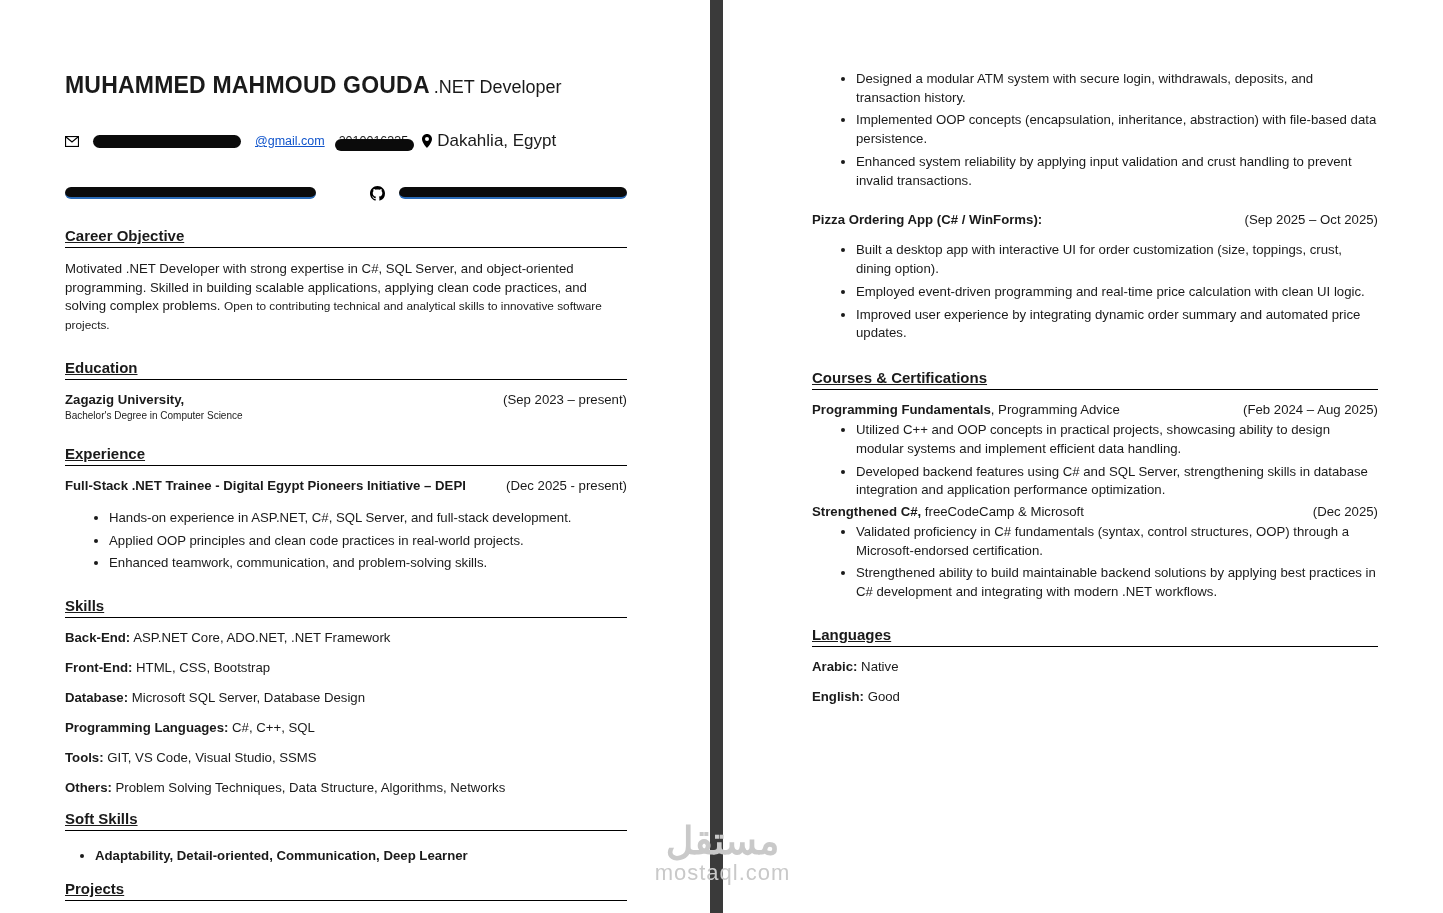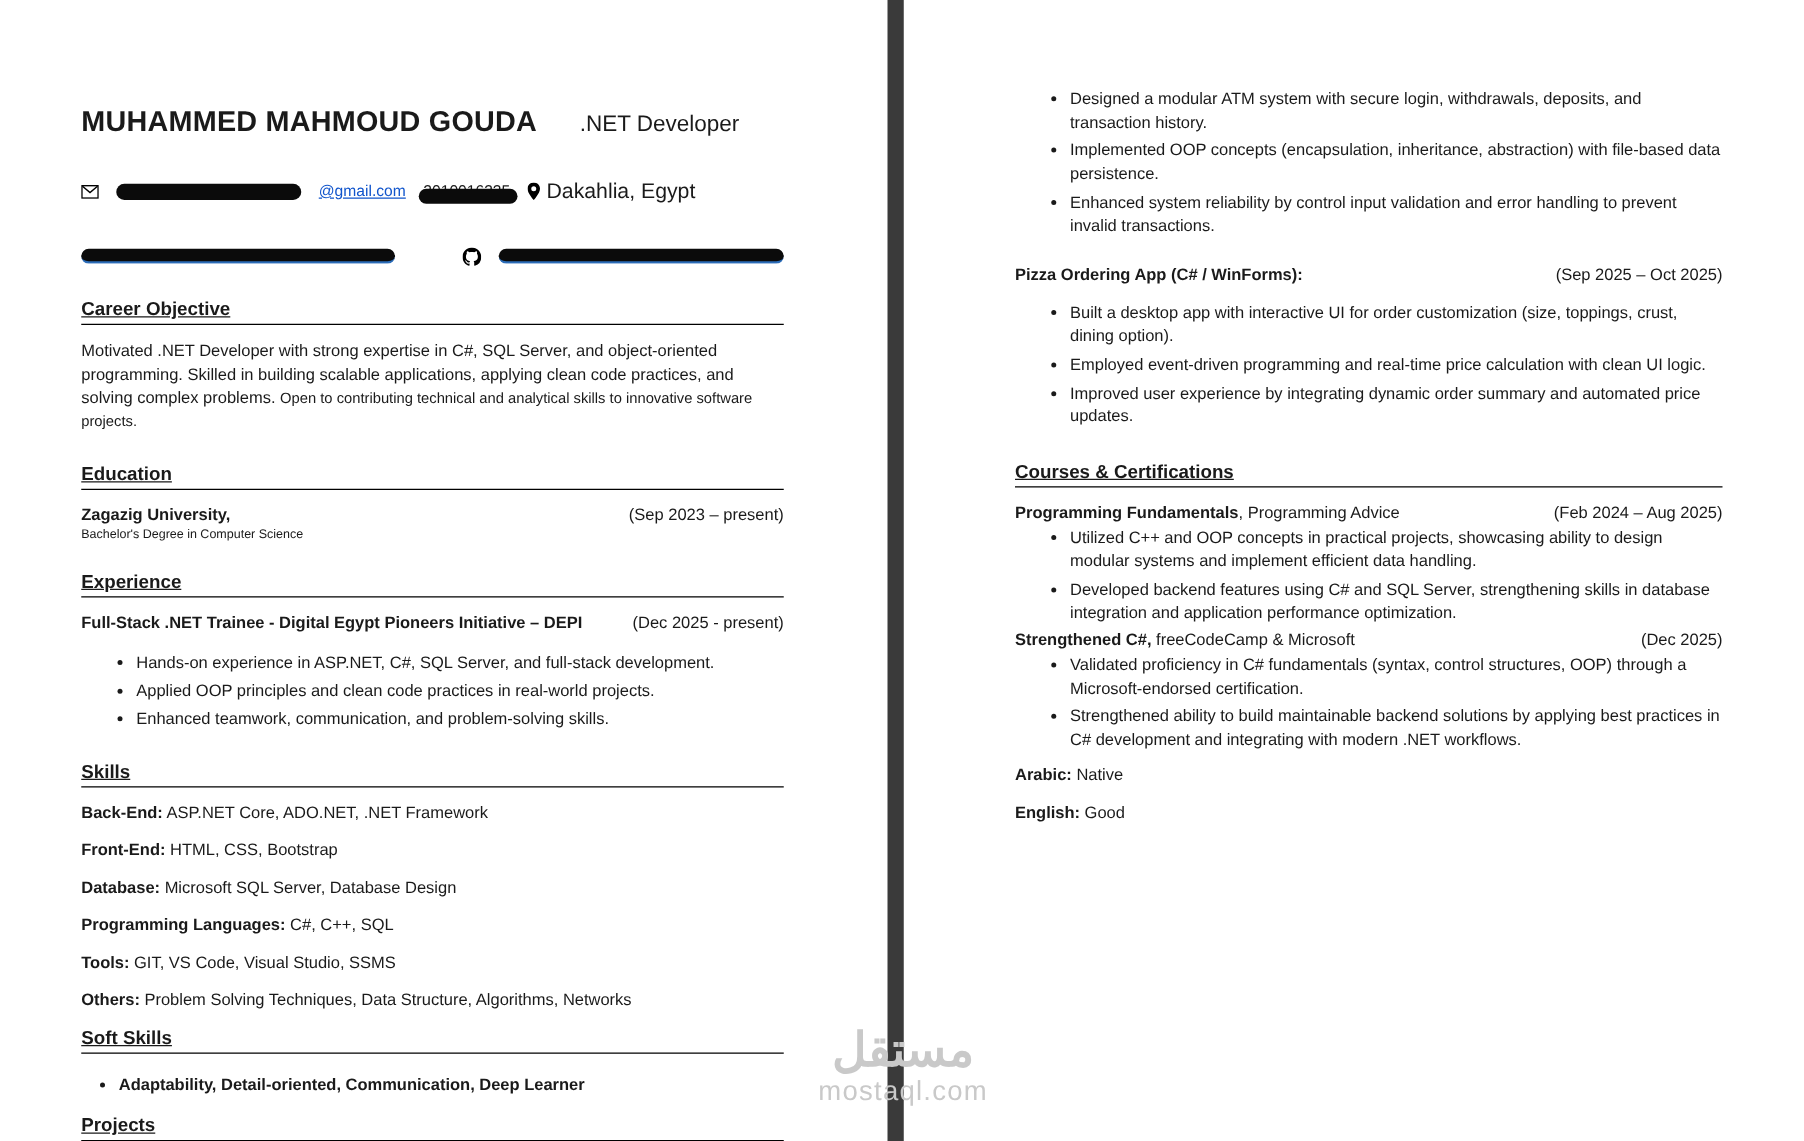--- a/index.html
+++ b/index.html
@@ -7,21 +7,21 @@
   #page { position:relative; width:1443px; height:913px; background:#fff; overflow:hidden; }
 
   
   .divider { position:absolute; left:710px; top:0; width:13px; height:913px; background:#3a3a3a; }
 
   .col { position:absolute; top:0; }
   .col-left  { left:65px;  width:562px; padding-top:72px; }
   .col-right { left:812px; width:566px; padding-top:70px; }
 
   
-  .name-row { display:flex; align-items:baseline; gap:34px; margin-bottom:18px;margin-top:12px; }
+  .name-row { display:flex; align-items:baseline; gap:4px; margin-bottom:18px; }
   .name  { font-size:23px; font-weight:bold; letter-spacing:0.2px; }
   .role  { font-size:18px; }
 
   .contact-row { display:flex; align-items:center; gap:14px; margin-bottom:10px; height:20px;margin-top:32px; }
   .redact { background:#0b0b0b; border-radius:7px; height:13px; display:inline-block; }
   .redact.link-under { border-bottom:2px solid #2b6cb8; height:12px; }
   .blue-link { color:#1155cc; text-decoration:underline; font-size:12.5px; }
   .phone-wrap { position:relative; display:inline-block; font-size:12.5px; }
   .phone-wrap .bar { position:absolute; left:-4px; right:-6px; top:5px; bottom:-3px; background:#0b0b0b; border-radius:6px; }
   .loc { display:flex; align-items:center; gap:5px; font-size:17px; }
@@ -139,21 +139,21 @@
 
   </div>
 
   <div class="divider"></div>
 
   <div class="col col-right">
 
     <ul class="bullets" style="margin-top:0">
       <li>Designed a modular ATM system with secure login, withdrawals, deposits, and transaction history.</li>
       <li>Implemented OOP concepts (encapsulation, inheritance, abstraction) with file-based data persistence.</li>
-      <li>Enhanced system reliability by control input validation and error handling to prevent invalid transactions.</li>
+      <li>Enhanced system reliability by applying input validation and crust handling to prevent invalid transactions.</li>
     </ul>
 
     <div class="title-row" style="margin-top:22px">
       <span class="t">Pizza Ordering App (C# / WinForms):</span>
       <span class="d">(Sep 2025 – Oct 2025)</span>
     </div>
     <ul class="bullets" style="margin-top:14px">
       <li>Built a desktop app with interactive UI for order customization (size, toppings, crust, dining option).</li>
       <li>Employed event-driven programming and real-time price calculation with clean UI logic.</li>
       <li>Improved user experience by integrating dynamic order summary and automated price updates.</li>
@@ -172,20 +172,21 @@
 
     <div class="title-row">
       <span class="t"><span>Strengthened C#,</span><span class="reg"> freeCodeCamp &amp; Microsoft</span></span>
       <span class="d">(Dec 2025)</span>
     </div>
     <ul class="bullets tight">
       <li>Validated proficiency in C# fundamentals (syntax, control structures, OOP) through a Microsoft-endorsed certification.</li>
       <li>Strengthened ability to build maintainable backend solutions by applying best practices in C# development and integrating with modern .NET workflows.</li>
     </ul>
 
+    <h2 class="sec" style="margin-top:24px"><span>Languages</span></h2>
     <div class="kv-line"><b>Arabic:</b><span> Native</span></div>
     <div class="kv-line"><b>English:</b><span> Good</span></div>
 
   </div>
 
   <div class="watermark">
     <div class="ar">مستقل</div>
     <div class="en">mostaql.com</div>
   </div>
 

